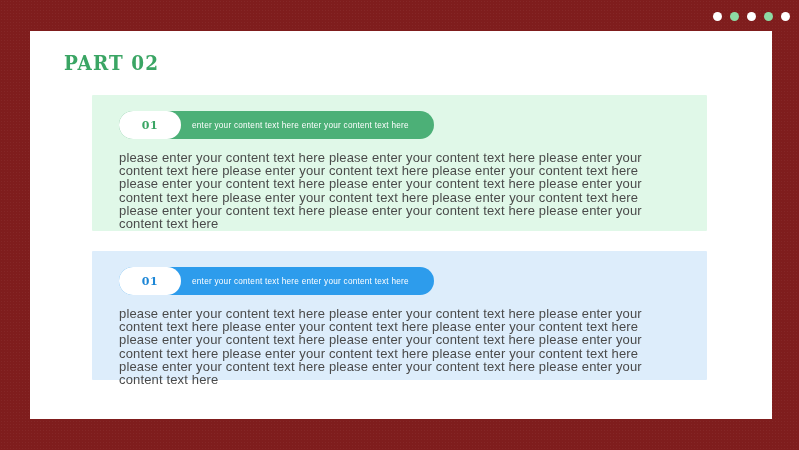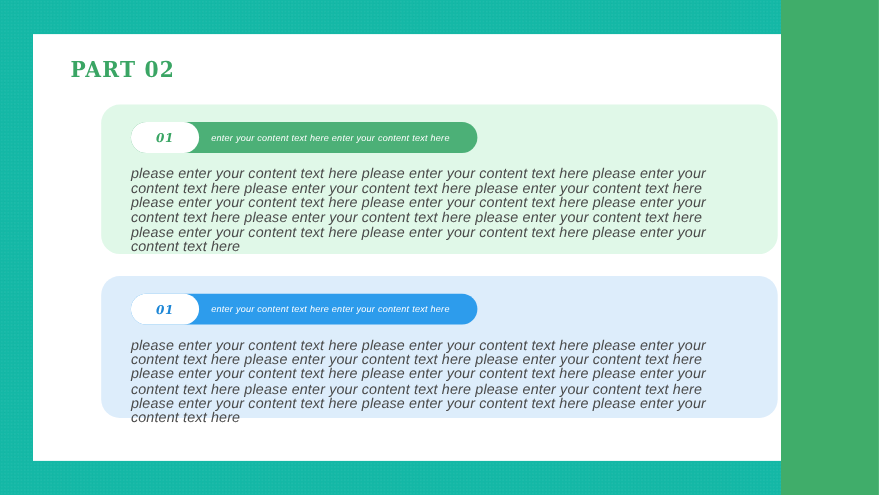--- a/index.html
+++ b/index.html
@@ -9,23 +9,23 @@
   body {
     width: 799px;
     height: 450px;
     overflow: hidden;
     font-family: "Liberation Sans", sans-serif;
     background: #40ad6a;
   }
 
   #slide {
     position: relative;
-    width: 710px;
+    width: 799px;
     height: 450px;
-    background: #14b8a6;
+    background: #7f1d1d;
     overflow: hidden;
   }
 
   
   #slide::before {
     content: "";
     position: absolute;
     inset: 0;
     background-image:
       radial-gradient(rgba(255,255,255,0.045) 0.6px, transparent 0.7px),
@@ -77,22 +77,21 @@
     transform: scaleX(0.92);
     transform-origin: left center;
     white-space: nowrap;
   }
 
   
   .card {
     position: absolute;
     left: 62px;
     width: 615px;
-    border-radius: 17px;
-    font-style: italic;
+    border-radius: 1px;
   }
   .card.green {
     top: 64px;
     height: 136px;
     background: #e0f8e8;
   }
   .card.blue {
     top: 220px;
     height: 129px;
     background: #ddedfb;

